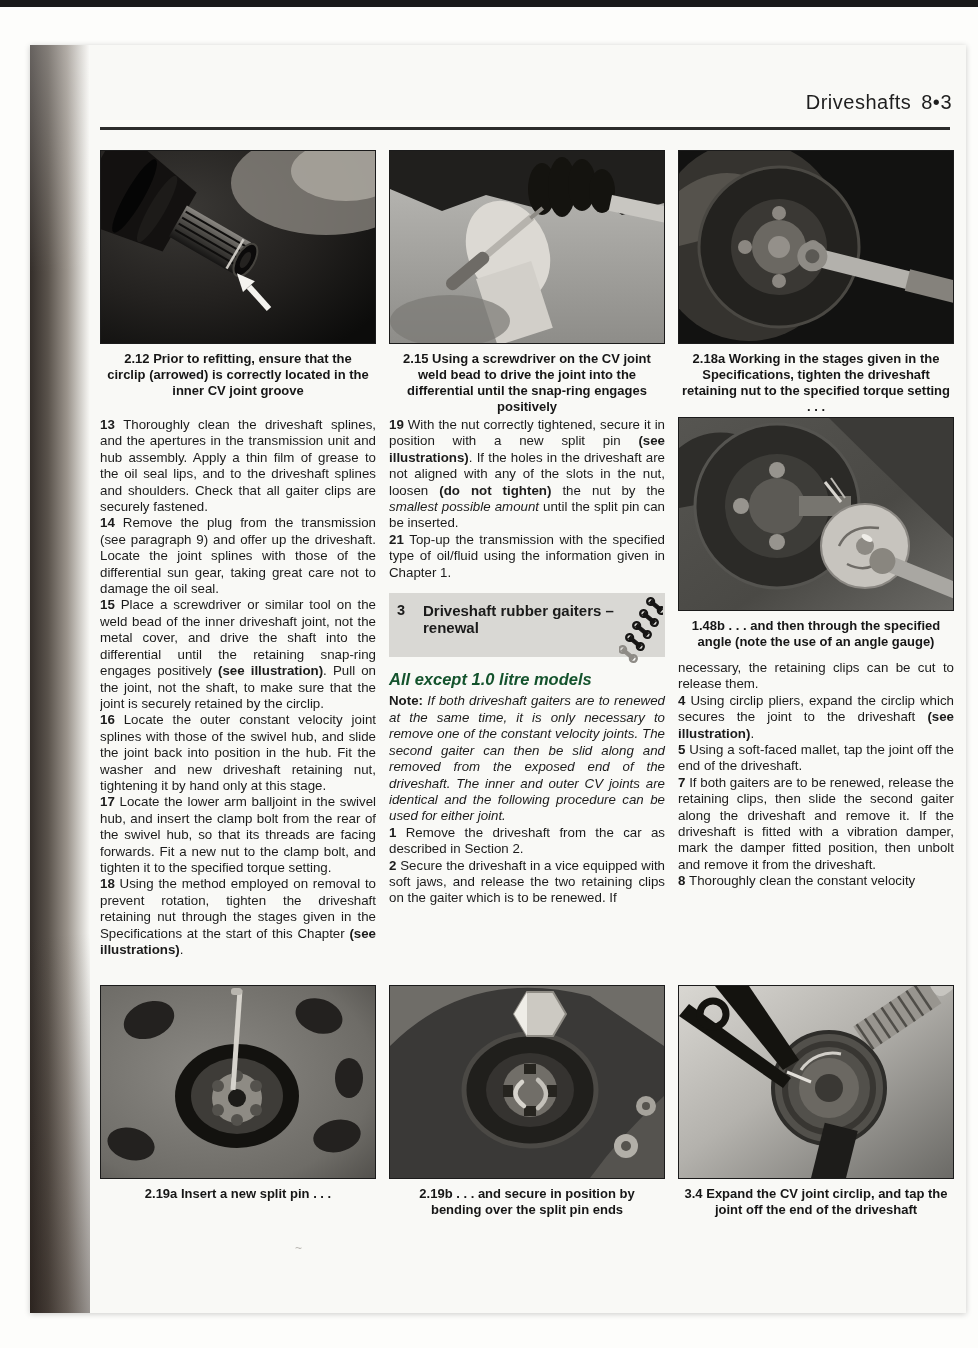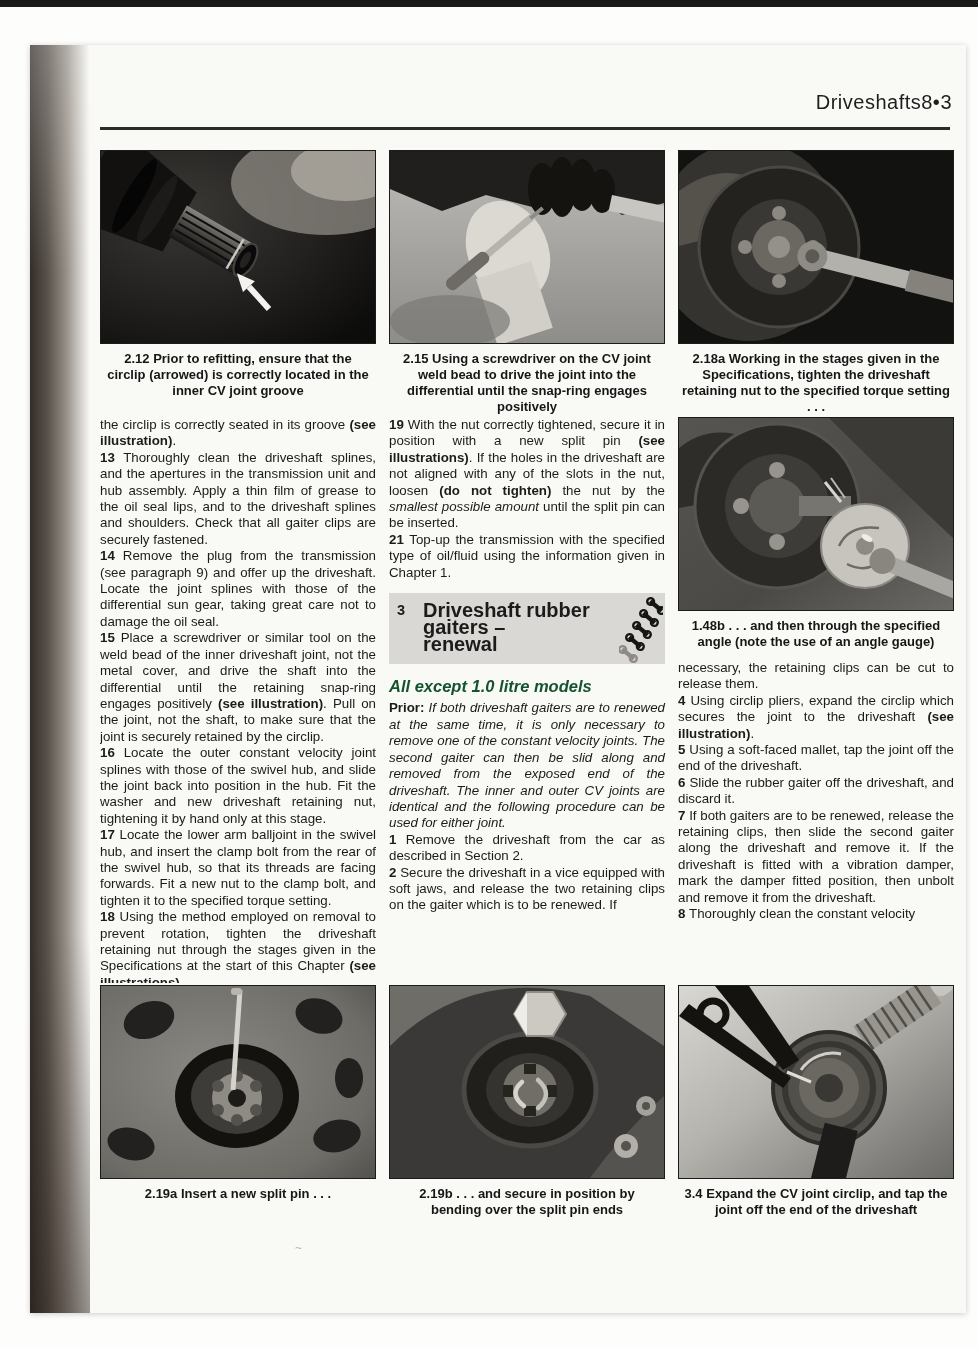--- a/index.html
+++ b/index.html
@@ -14,21 +14,21 @@
     position:absolute;left:30px;top:45px;width:936px;height:1268px;
     background:#f9f9f6;box-shadow:0 1px 6px rgba(0,0,0,.2);
   }
   .binding{position:absolute;left:0;top:0;bottom:0;width:60px;
     background:linear-gradient(to right,#332d29 0%,#5a534c 30%,#9a938b 62%,rgba(249,249,246,0) 100%);}
   .binding::after{content:"";position:absolute;inset:0;
     background:linear-gradient(to bottom,rgba(255,255,255,.25) 0%,rgba(0,0,0,0) 18%,rgba(0,0,0,0) 70%,rgba(35,25,20,.45) 100%);}
   .content{position:absolute;left:70px;top:0;width:854px;height:1268px;}
 
   .page-header{position:absolute;top:46px;right:2px;font-size:20px;color:#1e1e1e;letter-spacing:.5px;}
-  .page-header .pgnum{}
+  .page-header .pgnum{margin-left:10px;}
   .rule{position:absolute;top:82px;left:0;width:850px;height:3px;background:#2b2b2b;}
 
   .grid{position:absolute;left:0;width:854px;display:grid;grid-template-columns:276px 276px 276px;column-gap:13px;}
   .grid-top{top:105px;}
   .grid-main{top:372px;height:566px;overflow:hidden;}
   .grid-bottom{top:940px;}
 
   .photo-frame{width:274px;height:192px;border:1px solid #1b1b1b;background:#444;overflow:hidden;}
   .photo-frame svg{display:block;width:274px;height:192px;}
   .caption{
@@ -38,21 +38,21 @@
   .col{font-size:13.3px;line-height:16.4px;color:#1b1b1b;}
   .col p{margin:0;text-align:justify;}
   .b{font-weight:bold;}
   .i{font-style:italic;margin-top:28px;}
 
   .section-box{
     position:relative;background:#d9d8d4;margin:12px 0 14px 0;
     padding:9px 44px 11px 8px;min-height:44px;display:flex;align-items:flex-start;
   }
   .section-box .num{font-weight:bold;font-size:14.5px;width:26px;flex:0 0 26px;line-height:17px;}
-  .section-box .ttl{font-weight:bold;font-size:20px;line-height:17px;}
+  .section-box .ttl{font-weight:bold;font-size:15px;line-height:17px;}
   .spanners{position:absolute;right:2px;top:1px;}
 
   .subhead{font-weight:bold;font-style:italic;font-size:16.5px;margin:2px 0 6px 0;color:#14532d;}
   .fig-col-caption{margin-bottom:10px;}
   .artifact{position:absolute;left:195px;top:1196px;color:#b9b6b1;font-size:12px;}
 </style>
 </head>
 <body>
 
 <div class="top-edge"></div>
@@ -164,21 +164,20 @@
             </g>
           </svg>
         </div>
         <div class="caption">2.18a  Working in the stages given in the Specifications, tighten the driveshaft retaining nut to the specified torque setting . . .</div>
       </div>
     </div>
 
     <div class="grid grid-main">
 
       <div class="col">
-        <p><span>the circlip is correctly seated in its groove </span><span class="b">(see illustration)</span><span>.</span></p>
         <p><span class="b">13 </span><span>Thoroughly clean the driveshaft splines, and the apertures in the transmission unit and hub assembly. Apply a thin film of grease to the oil seal lips, and to the driveshaft splines and shoulders. Check that all gaiter clips are securely fastened.</span></p>
         <p><span class="b">14 </span><span>Remove the plug from the transmission (see paragraph 9) and offer up the driveshaft. Locate the joint splines with those of the differential sun gear, taking great care not to damage the oil seal.</span></p>
         <p><span class="b">15 </span><span>Place a screwdriver or similar tool on the weld bead of the inner driveshaft joint, not the metal cover, and drive the shaft into the differential until the retaining snap-ring engages positively </span><span class="b">(see illustration)</span><span>. Pull on the joint, not the shaft, to make sure that the joint is securely retained by the circlip.</span></p>
         <p><span class="b">16 </span><span>Locate the outer constant velocity joint splines with those of the swivel hub, and slide the joint back into position in the hub. Fit the washer and new driveshaft retaining nut, tightening it by hand only at this stage.</span></p>
         <p><span class="b">17 </span><span>Locate the lower arm balljoint in the swivel hub, and insert the clamp bolt from the rear of the swivel hub, so that its threads are facing forwards. Fit a new nut to the clamp bolt, and tighten it to the specified torque setting.</span></p>
         <p><span class="b">18 </span><span>Using the method employed on removal to prevent rotation, tighten the driveshaft retaining nut through the stages given in the Specifications at the start of this Chapter </span><span class="b">(see illustrations)</span><span>.</span></p>
       </div>
 
       <div class="col">
         <p><span class="b">19 </span><span>With the nut correctly tightened, secure it in position with a new split pin </span><span class="b">(see illustrations)</span><span>. If the holes in the driveshaft are not aligned with any of the slots in the nut, loosen </span><span class="b">(do not tighten)</span><span> the nut by the </span><span class="i">smallest possible amount</span><span> until the split pin can be inserted.</span></p>
@@ -215,21 +214,21 @@
               <g transform="translate(37,12) rotate(-50)" fill="#161514" stroke="#161514">
                   <circle cy="-7" r="3.4" fill="none" stroke-width="2.4"></circle>
                   <circle cy="7" r="3.4" fill="none" stroke-width="2.4"></circle>
                   <rect x="-1.7" y="-7" width="3.4" height="14"></rect>
                 </g>
             </g>
           </svg>
         </div>
 
         <div class="subhead">All except 1.0 litre models</div>
-        <p><span class="b">Prior: </span><span class="i">If both driveshaft gaiters are to renewed at the same time, it is only necessary to remove one of the constant velocity joints. The second gaiter can then be slid along and removed from the exposed end of the driveshaft. The inner and outer CV joints are identical and the following procedure can be used for either joint.</span></p>
+        <p><span class="b">Note: </span><span class="i">If both driveshaft gaiters are to renewed at the same time, it is only necessary to remove one of the constant velocity joints. The second gaiter can then be slid along and removed from the exposed end of the driveshaft. The inner and outer CV joints are identical and the following procedure can be used for either joint.</span></p>
         <p><span class="b">1 </span><span>Remove the driveshaft from the car as described in Section 2.</span></p>
         <p><span class="b">2 </span><span>Secure the driveshaft in a vice equipped with soft jaws, and release the two retaining clips on the gaiter which is to be renewed. If</span></p>
       </div>
 
       <div class="col">
         <div class="photo-frame">
           <svg viewBox="0 0 274 192">
             <defs>
               <linearGradient id="bg218b" x1="0" y1="0" x2="1" y2="1">
                 <stop offset="0%" stop-color="#565551"></stop>
@@ -260,21 +259,20 @@
               <rect x="10" y="-8" width="120" height="16" fill="#a9a7a2"></rect>
               <circle cx="8" cy="0" r="13" fill="#89867f"></circle>
             </g>
             <ellipse cx="188" cy="120" rx="6" ry="3" fill="#efedE8" transform="rotate(30 188 120)"></ellipse>
           </svg>
         </div>
         <div class="caption fig-col-caption">1.48b  . . . and then through the specified angle (note the use of an angle gauge)</div>
         <p><span>necessary, the retaining clips can be cut to release them.</span></p>
         <p><span class="b">4 </span><span>Using circlip pliers, expand the circlip which secures the joint to the driveshaft </span><span class="b">(see illustration)</span><span>.</span></p>
         <p><span class="b">5 </span><span>Using a soft-faced mallet, tap the joint off the end of the driveshaft.</span></p>
-        <p><span class="b">6 </span><span>Slide the rubber gaiter off the driveshaft, and discard it.</span></p>
         <p><span class="b">7 </span><span>If both gaiters are to be renewed, release the retaining clips, then slide the second gaiter along the driveshaft and remove it. If the driveshaft is fitted with a vibration damper, mark the damper fitted position, then unbolt and remove it from the driveshaft.</span></p>
         <p><span class="b">8 </span><span>Thoroughly clean the constant velocity</span></p>
       </div>
     </div>
 
     <div class="grid grid-bottom">
       <div>
         <div class="photo-frame">
           <svg viewBox="0 0 274 192">
             <defs>

